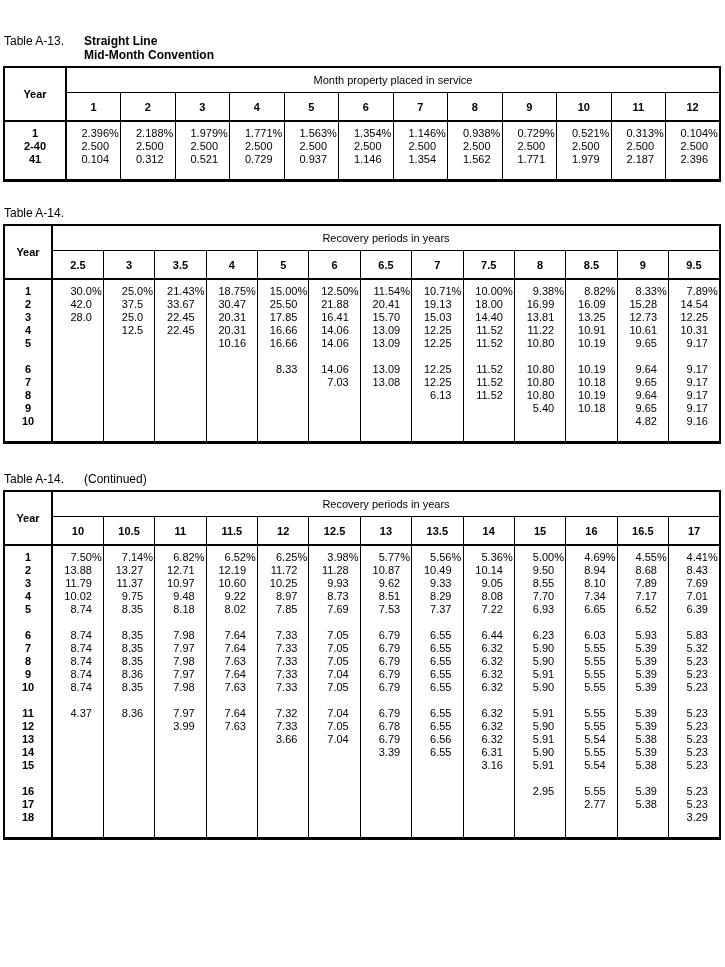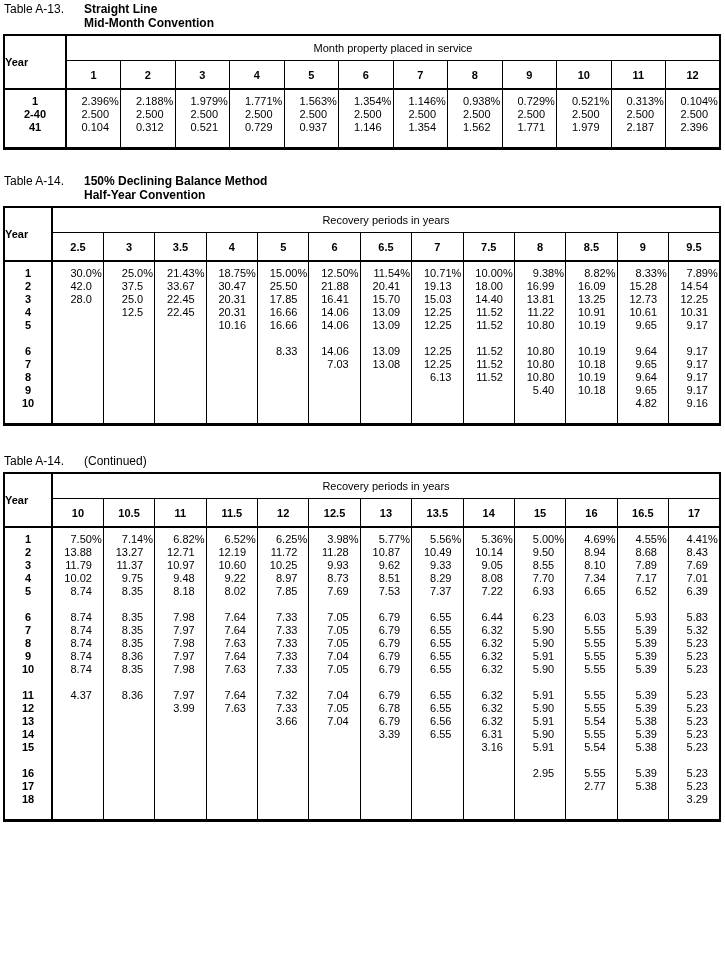--- a/index.html
+++ b/index.html
@@ -9,20 +9,21 @@
   }
   body {
     width: 725px;
     height: 967px;
     font-family: "Liberation Sans", "DejaVu Sans", sans-serif;
     color: #000;
     overflow: hidden;
   }
   .page {
     padding: 2px 3px 12px 3px;
+    margin-top: 32px;
   }
   .tbl-block { }
   .tbl-block.b2 { margin-top: 24px; }
   .tbl-block.b3 { margin-top: 28px; }
 
   .tbl-title {
     display: flex;
     align-items: flex-start;
     font-size: 12px;
     line-height: 14px;
@@ -58,21 +59,21 @@
   table.dep th.column-header {
     border-left: 1.5px solid #000;
   }
   table.dep th.year-header,
   table.dep td.year-cell {
     border-right: 2px solid #000;
   }
   
   table.dep th.year-header {
     font-weight: bold;
-    text-align: left;
+    text-align: center;
     vertical-align: middle;
     border-bottom: 2px solid #000;
   }
   table.dep th.group-header {
     font-weight: normal;
     text-align: center;
     vertical-align: middle;
     height: 24px;
     border-bottom: 1.5px solid #000;
   }
@@ -207,21 +208,20 @@
             <td class="value-cell"><span class="num">2.187</span><span class="unit"></span></td>
             <td class="value-cell"><span class="num">2.396</span><span class="unit"></span></td>
           </tr>
         </tbody>
       </table>
   </div>
 
   <div class="tbl-block b2">
     <div class="tbl-title">
       <span class="tbl-label">Table A-14.</span>
-      <span class="tbl-name"><span>150% Declining Balance Method</span><br><span>Half-Year Convention</span></span>
     </div>
     <table class="dep">
         <colgroup>
           <col style="width: 48px;">
           <col>
           <col>
           <col>
           <col>
           <col>
           <col>

